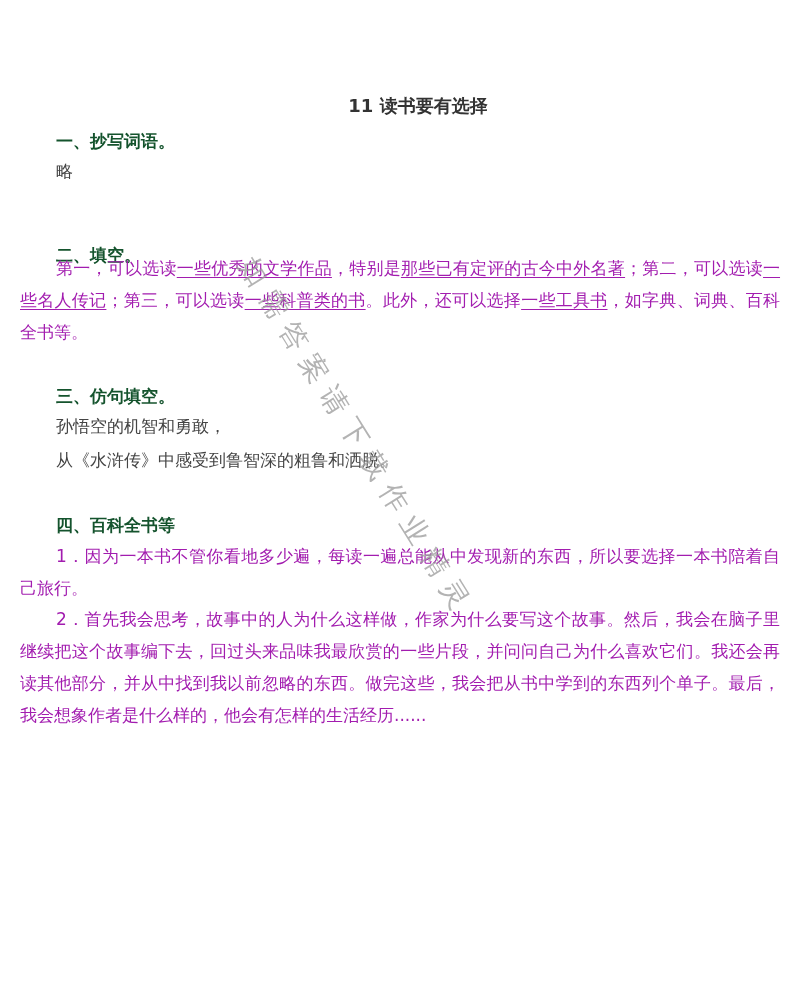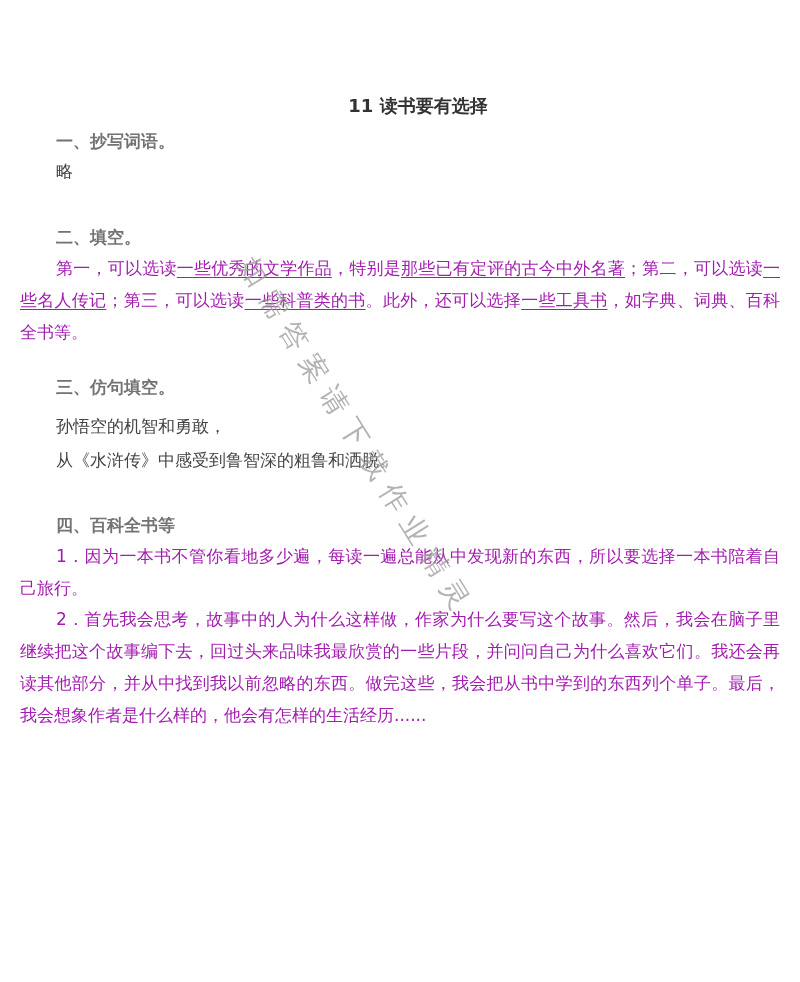--- a/index.html
+++ b/index.html
@@ -6,21 +6,21 @@
     body {
       width: 800px; height: 982px; position: relative; overflow: hidden;
       font-family: "DejaVu Sans", "Liberation Sans", sans-serif;
       color: #333333;
     }
     .page { position: absolute; left: 0; top: 0; width: 640px; height: 982px; }
     .title {
       position: absolute; top: 94px; left: 0; width: 836px; text-align: center;
       font-size: 18px; font-weight: bold; color: #333;
     }
-    .h { position: absolute; left: 56px; font-size: 17px; font-weight: bold; color: #737373; }
+    .h { position: absolute; left: 56px; font-size: 17px; font-weight: bold; color: #14532d; }
     .p { position: absolute; font-size: 17px; color: #444; line-height: 32px; }
     .para {
       position: absolute; left: 20px; width: 760px; font-size: 17px; line-height: 32px;
       color: #a21caf; text-indent: 36px; text-align: justify;
     }
     .u { text-decoration: underline; text-underline-offset: 3px; }
     .watermark {
       position: absolute; left: 262px; top: 250px;
       transform-origin: 0 0; transform: rotate(58deg);
       font-size: 28px; letter-spacing: 10px; color: #9a9a9a; opacity: 0.75;
@@ -30,24 +30,24 @@
 </head>
 <body>
 
 <div class="page">
 
   <div class="title">11  读书要有选择</div>
 
   <div class="h" style="top:130px">一、抄写词语。</div>
   <div class="p" style="top:155px; left:56px">略</div>
 
-  <div class="h" style="top:226px">二、填空。</div>
+  <div class="h" style="top:244px">二、填空。</div>
   <div class="para" style="top:252px"><span>第一，可以选读</span><span class="u">一些优秀的文学作品</span><span>，特别是</span><span class="u">那些已有定评的古今中外名著</span><span>；第二，可以选读</span><span class="u">一些名人传记</span><span>；第三，可以选读</span><span class="u">一些科普类的书</span><span>。此外，还可以选择</span><span class="u">一些工具书</span><span>，如字典、词典、百科全书等。</span></div>
 
-  <div class="h" style="top:376px">三、仿句填空。</div>
+  <div class="h" style="top:385px">三、仿句填空。</div>
   <div class="p" style="top:444px; left:56px">从《水浒传》中感受到鲁智深的粗鲁和洒脱。</div>
   <div class="p" style="top:410px; left:56px">孙悟空的机智和勇敢，</div>
 
   <div class="h" style="top:514px">四、百科全书等</div>
   <div class="para" style="top:540px">1．因为一本书不管你看地多少遍，每读一遍总能从中发现新的东西，所以要选择一本书陪着自己旅行。</div>
   <div class="para" style="top:603px">2．首先我会思考，故事中的人为什么这样做，作家为什么要写这个故事。然后，我会在脑子里继续把这个故事编下去，回过头来品味我最欣赏的一些片段，并问问自己为什么喜欢它们。我还会再读其他部分，并从中找到我以前忽略的东西。做完这些，我会把从书中学到的东西列个单子。最后，我会想象作者是什么样的，他会有怎样的生活经历......</div>
 
 
   <div class="watermark">如需答案请下载作业精灵</div>
 </div>

